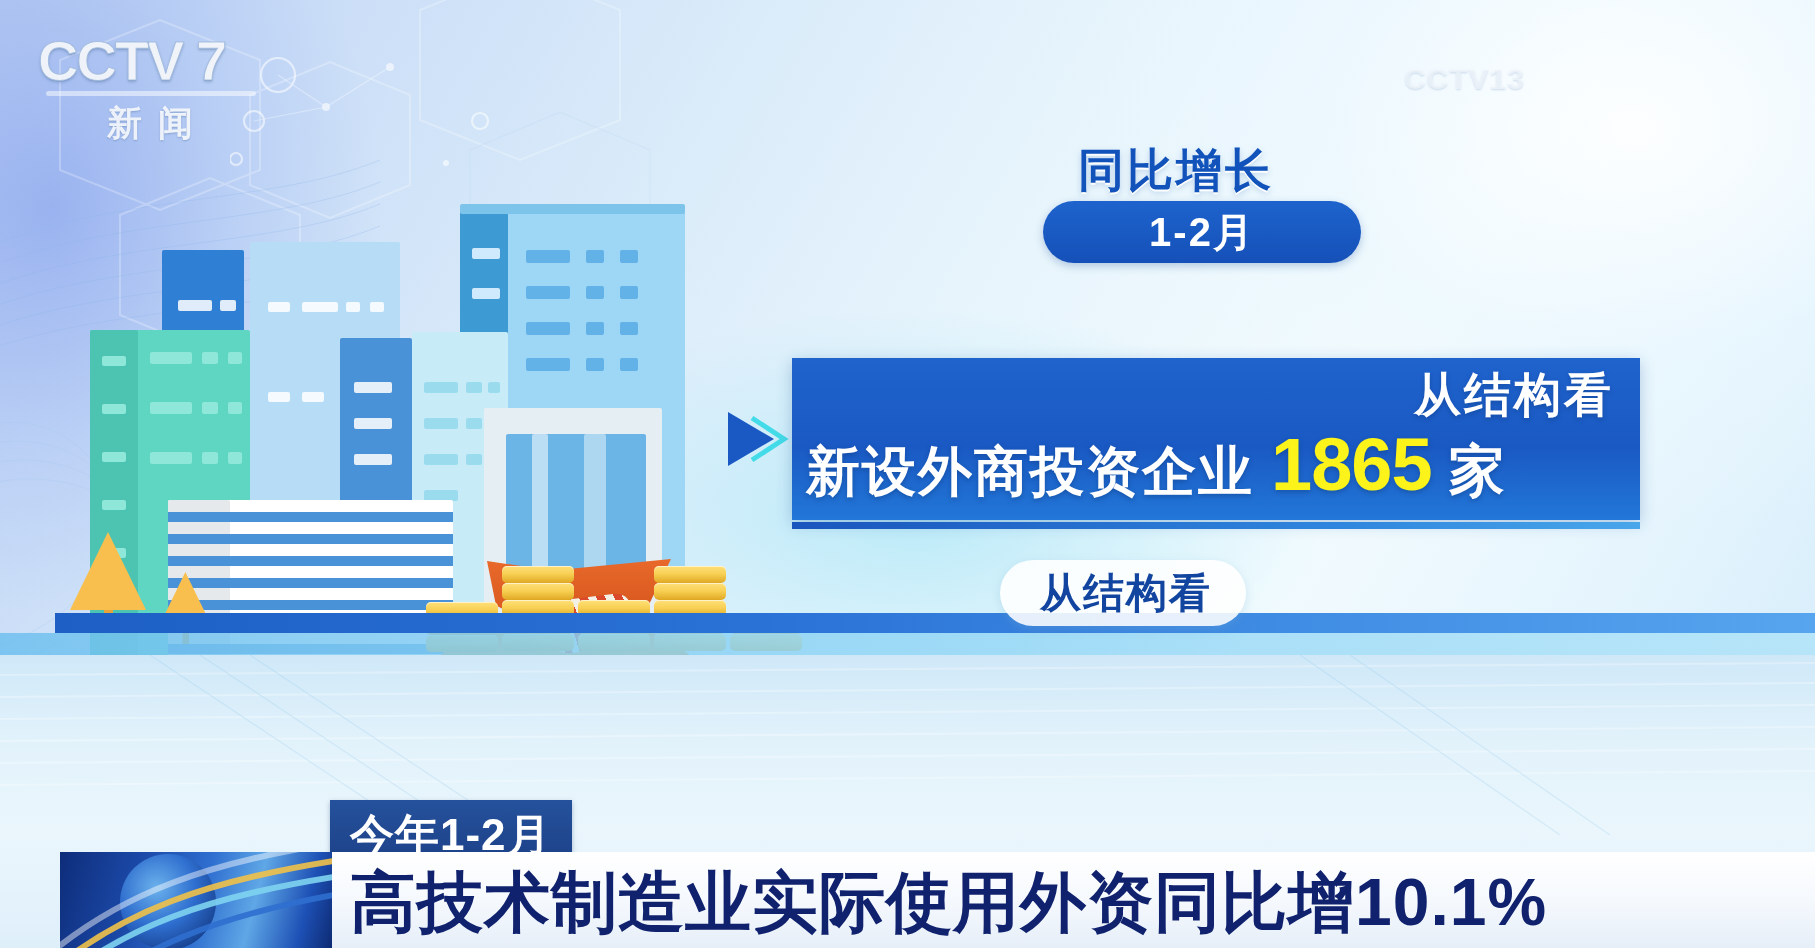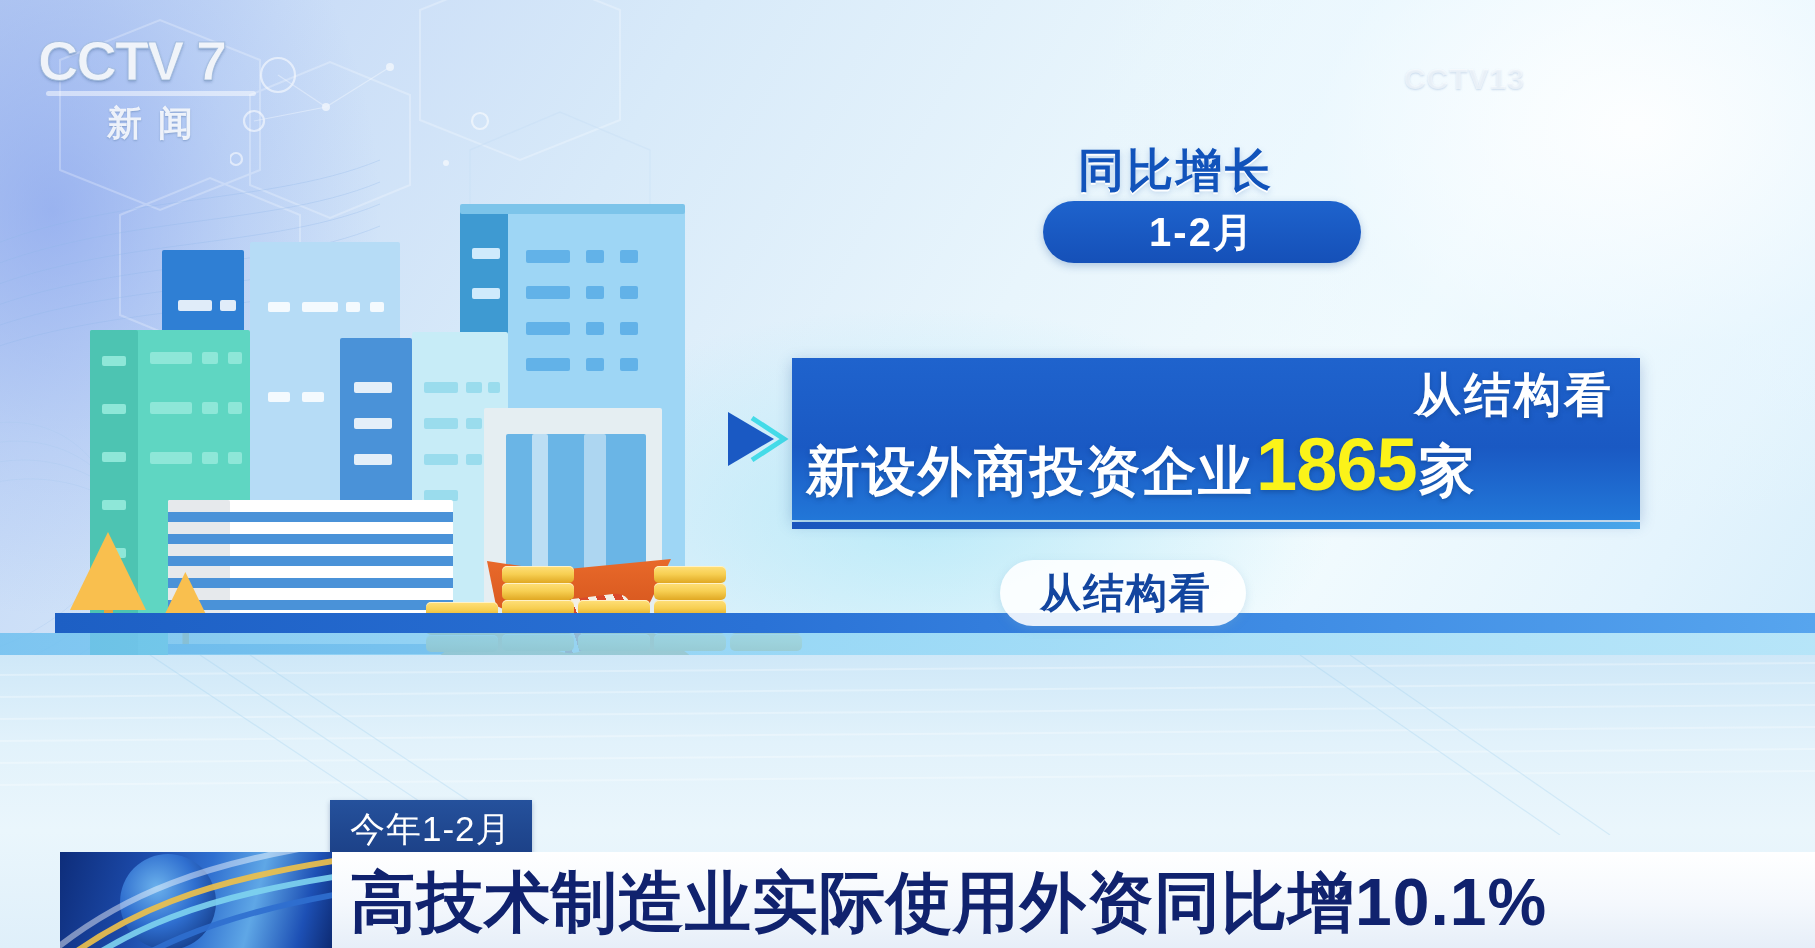--- a/index.html
+++ b/index.html
@@ -155,20 +155,21 @@
   }
   .banner-l1 {
     position: absolute; right: 26px; top: 6px;
     color: #ffffff; font-size: 47px; font-weight: bold; letter-spacing: 3px;
     text-shadow: 0 2px 5px rgba(10,45,100,.35);
   }
   .banner-l2 {
     position: absolute; left: 14px; top: 74px;
     display: flex; align-items: baseline;
     text-shadow: 0 2px 5px rgba(10,45,100,.35);
+    gap: 15px;
   }
   .banner-l2 .t { color: #ffffff; font-size: 54px; font-weight: bold; letter-spacing: 2px; }
   .banner-l2 .num {
     color: #fbf319; font-size: 74px; font-weight: bold; letter-spacing: -1px;
     line-height: .9; margin: 0 2px;
   }
   .banner-l2 .unit { color: #ffffff; font-size: 56px; font-weight: bold; }
 
   .arrow {
     position: absolute; left: 722px; top: 408px; width: 70px; height: 62px;
@@ -199,21 +200,21 @@
   }
   .band-stripes { position: absolute; left: 0; top: 0; width: 1815px; height: 180px; opacity: .5; }
 
   .tag {
     position: absolute; left: 330px; top: 800px;
     background: linear-gradient(180deg, #25519c 0%, #1b3f85 100%);
     padding: 6px 20px 8px 20px;
     box-shadow: 0 2px 5px rgba(20,50,110,.3);
   }
   .tag span {
-    color: #ffffff; font-size: 35px; font-weight: normal; letter-spacing: 1px;
+    color: #ffffff; font-size: 44px; font-weight: bold; letter-spacing: 1px;
   }
 
   .headline-bg {
     position: absolute; left: 330px; top: 852px; width: 1485px; height: 96px;
     background: linear-gradient(180deg, #ffffff 0%, #f4f8fd 55%, #e6eef8 100%);
   }
   .headline {
     position: absolute; left: 350px; top: 858px;
     color: #10226e; font-size: 66px; font-weight: bold; letter-spacing: 1px;
     white-space: nowrap;

